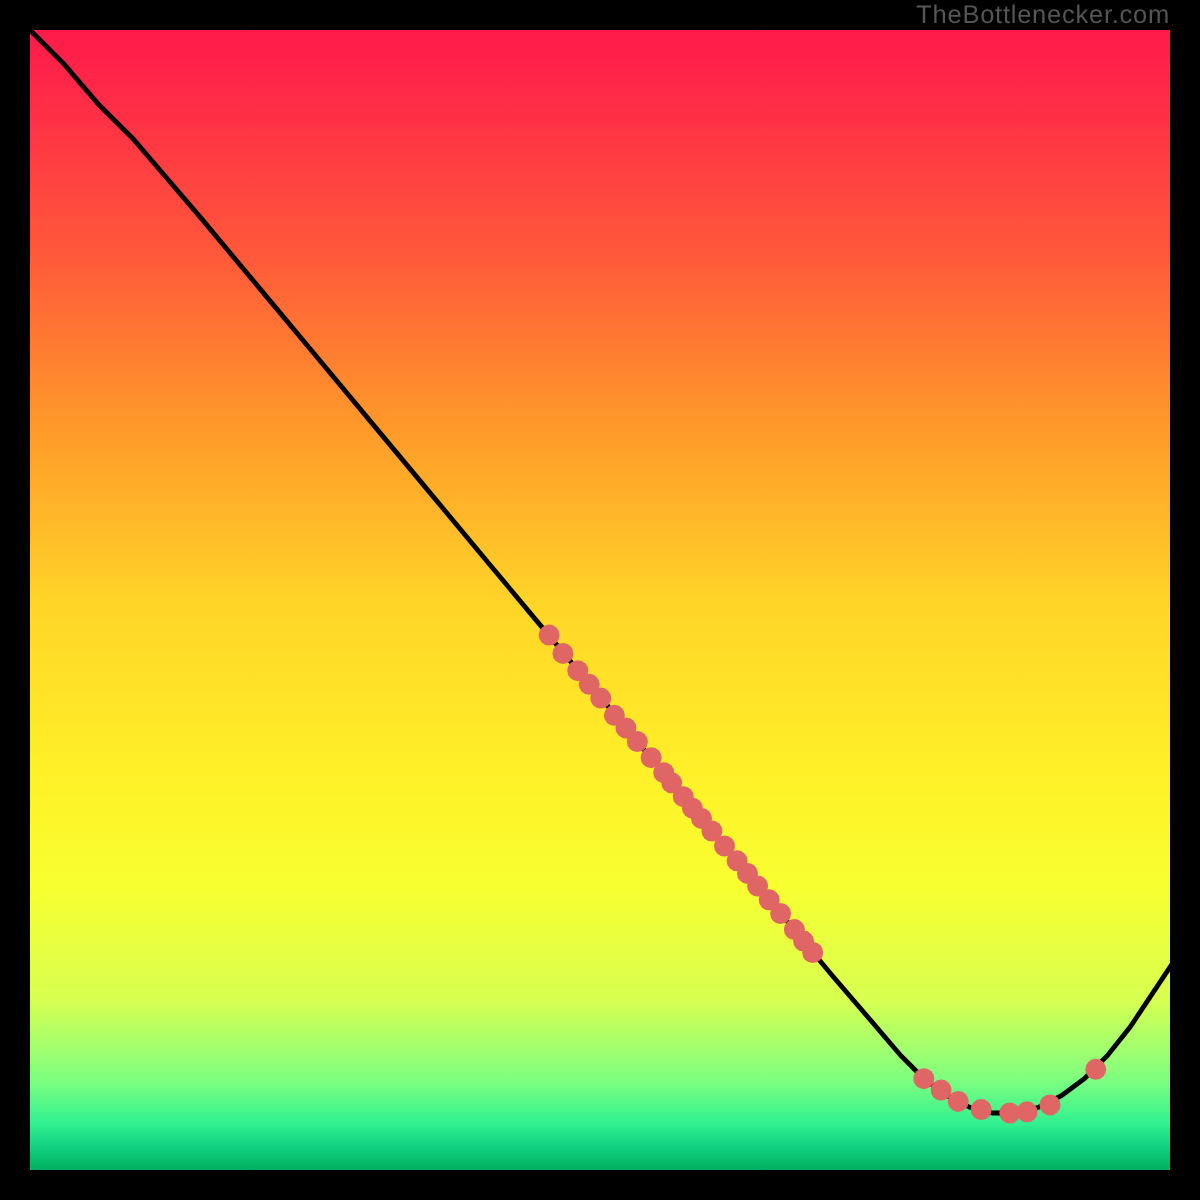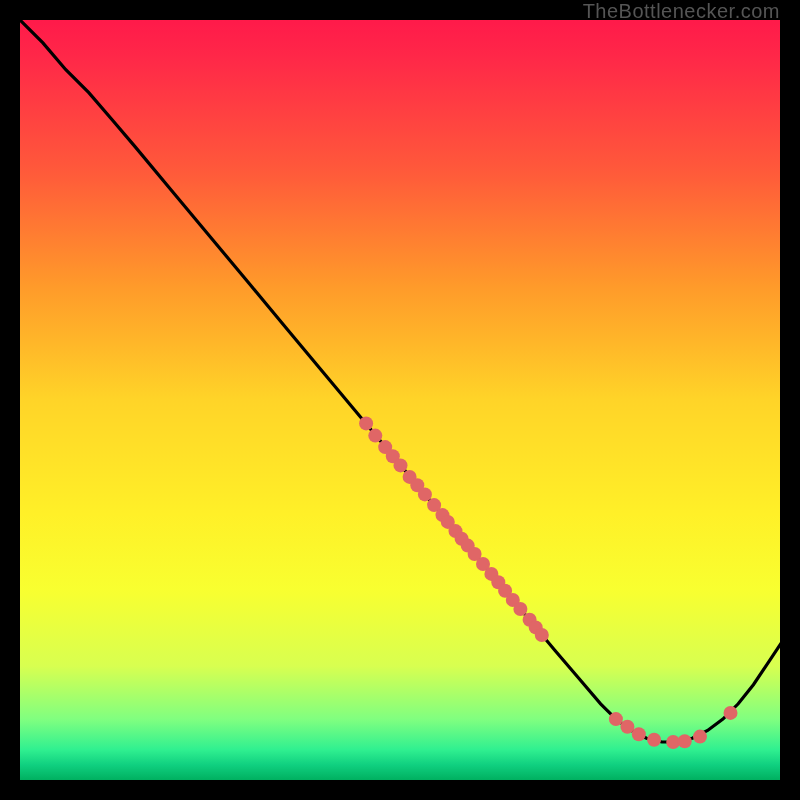--- a/index.html
+++ b/index.html
@@ -30,21 +30,21 @@
       #10d080 98%,
       #00b060 100%
     );
     border: 2px solid #000;
   }
   .watermark {
     position: absolute;
     top: 0px;
     right: 20px;
     color: #555;
-    font-size: 20px;
+    font-size: 17px;
     font-weight: 500;
     letter-spacing: 0.5px;
     margin-left: 41px;
   }
   svg.curve {
     position: absolute;
     top: 0;
     left: 0;
     width: 764px;
     height: 764px;

